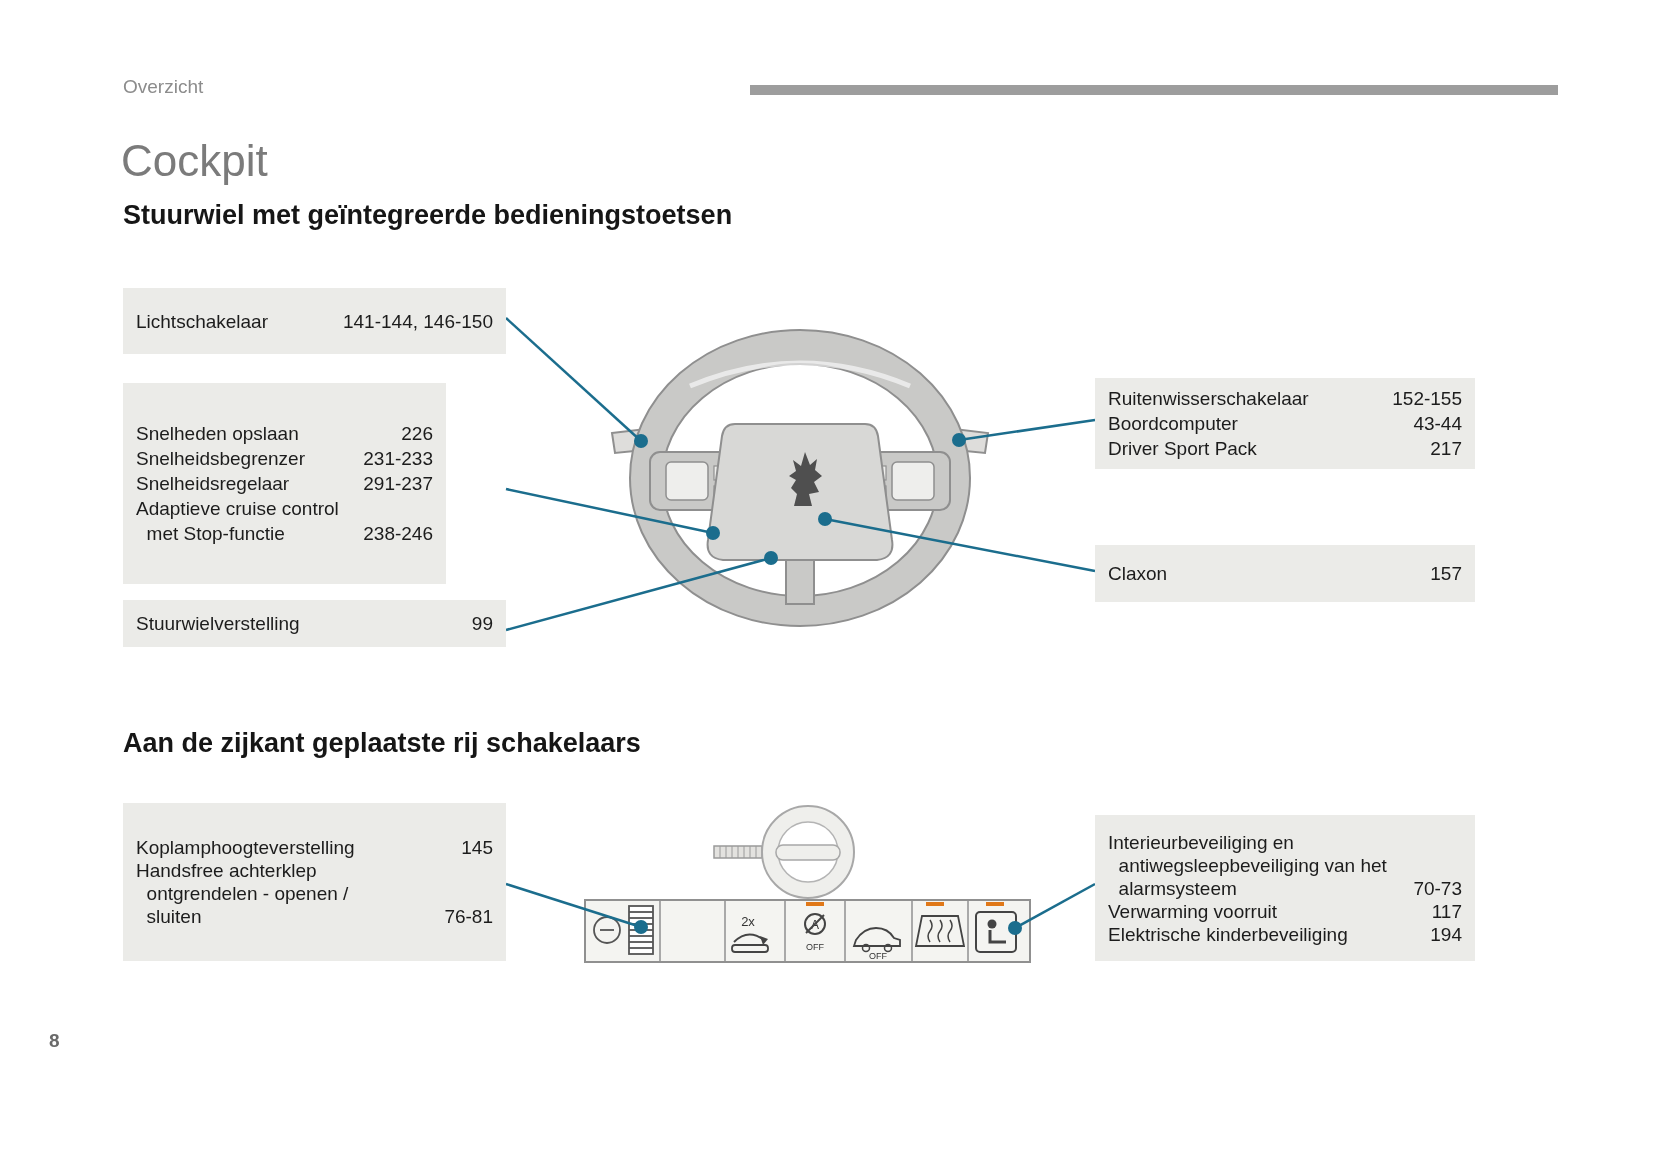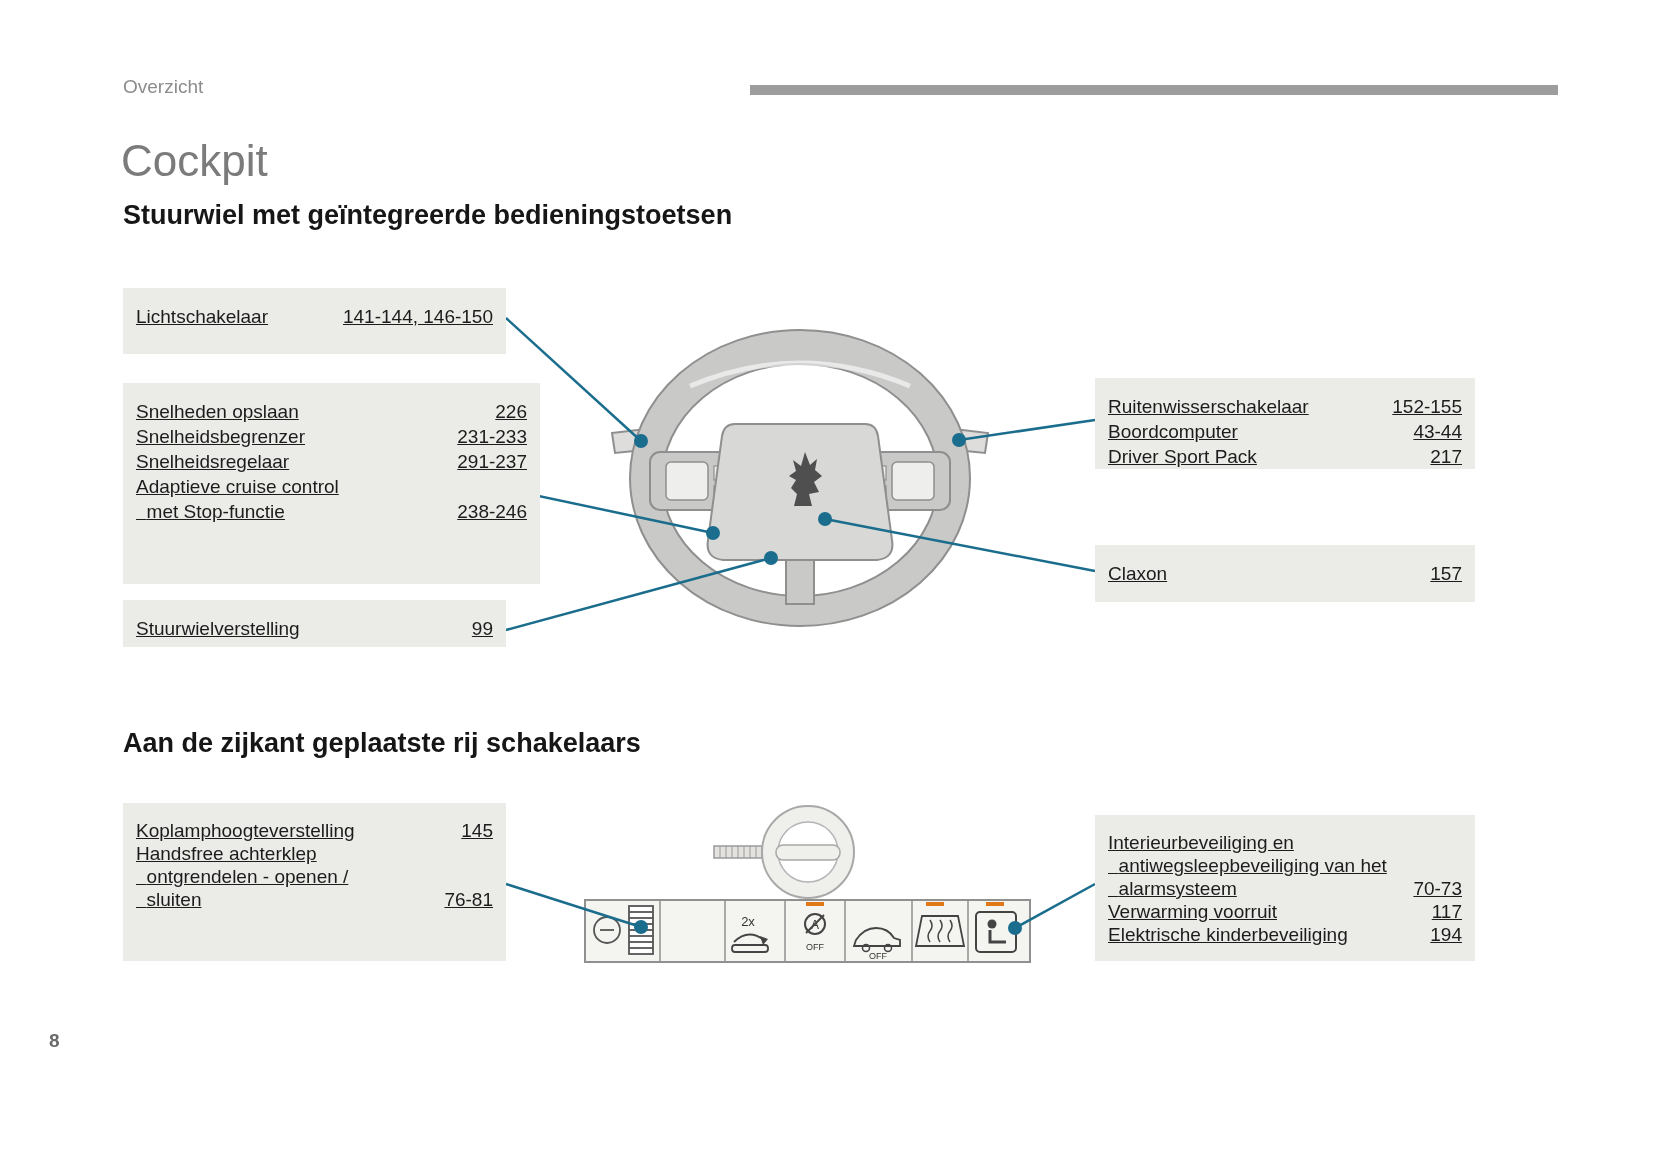--- a/index.html
+++ b/index.html
@@ -8,28 +8,28 @@
     font-family:"Liberation Sans", sans-serif; color:#1a1a1a; overflow:hidden;
   }
   .header-label { position:absolute; left:123px; top:76px; font-size:19px; color:#8c8c8c; z-index:3; }
   .header-bar { position:absolute; left:750px; top:85px; width:808px; height:10px; background:#9d9d9d; z-index:3; }
   .title { position:absolute; left:121px; top:136px; font-size:44px; font-weight:400; color:#7b7b7b; margin:0; z-index:3; }
   .subtitle { position:absolute; left:123px; font-size:27px; font-weight:700; color:#161616; margin:0; z-index:3; }
   .s1 { top:200px; }
   .s2 { top:728px; }
   .box {
     position:absolute; background:#ebebe8; box-sizing:border-box; padding:16px 13px;
-    display:flex; flex-direction:column; 
-    font-size:19px; line-height:25px; color:#1c1c1c; z-index:2;text-decoration:underline;
+    display:flex; flex-direction:column; justify-content:center;
+    font-size:19px; line-height:25px; color:#1c1c1c; z-index:2;
   }
   .row { display:flex; justify-content:space-between; align-items:flex-end; }
   .lbl { white-space:pre-wrap; }
   .pg { white-space:nowrap; padding-left:8px; }
   #boxA { left:123px; top:288px; width:383px; height:66px; }
-  #boxB { left:123px; top:383px; width:417px; height:201px; }
+  #boxB { left:123px; top:383px; width:323px; height:201px; }
   #boxC { left:123px; top:600px; width:383px; height:47px; }
   #boxD { left:1095px; top:378px; width:380px; height:91px; }
   #boxE { left:1095px; top:545px; width:380px; height:57px; }
   #boxF { left:123px; top:803px; width:383px; height:158px; line-height:23px; }
   #boxG { left:1095px; top:815px; width:380px; height:146px; line-height:23px; }
   .art { position:absolute; left:0; top:0; width:1653px; height:1173px; z-index:1; }
   .page-number { position:absolute; left:49px; top:1030px; font-size:19px; font-weight:700; color:#6a6a6a; z-index:3; }
 </style>
 </head>
 <body>

